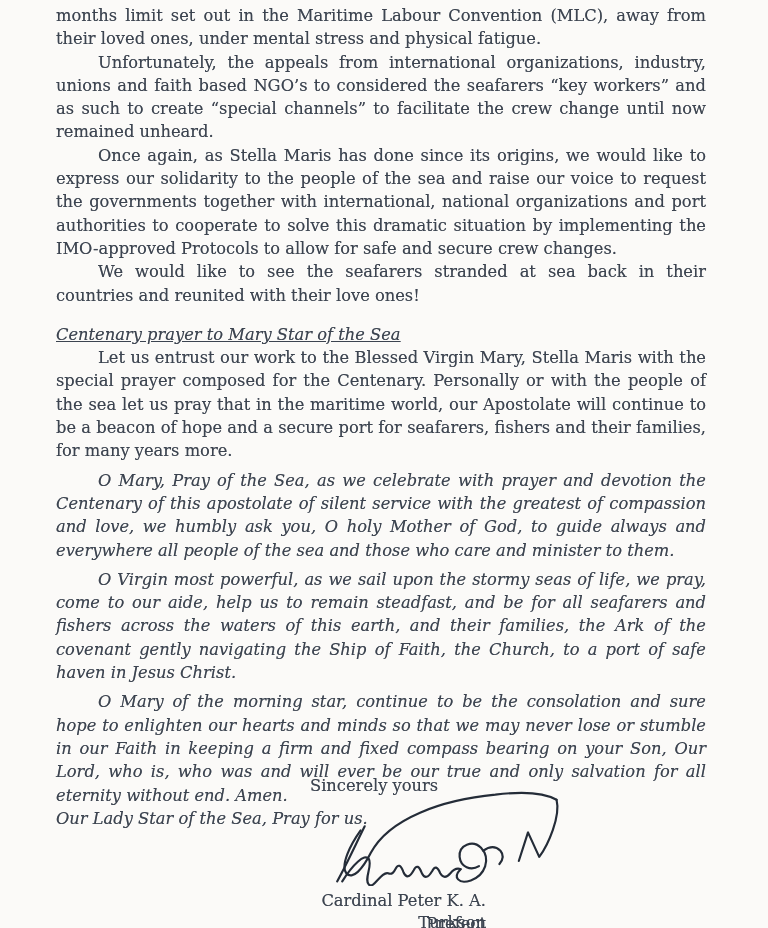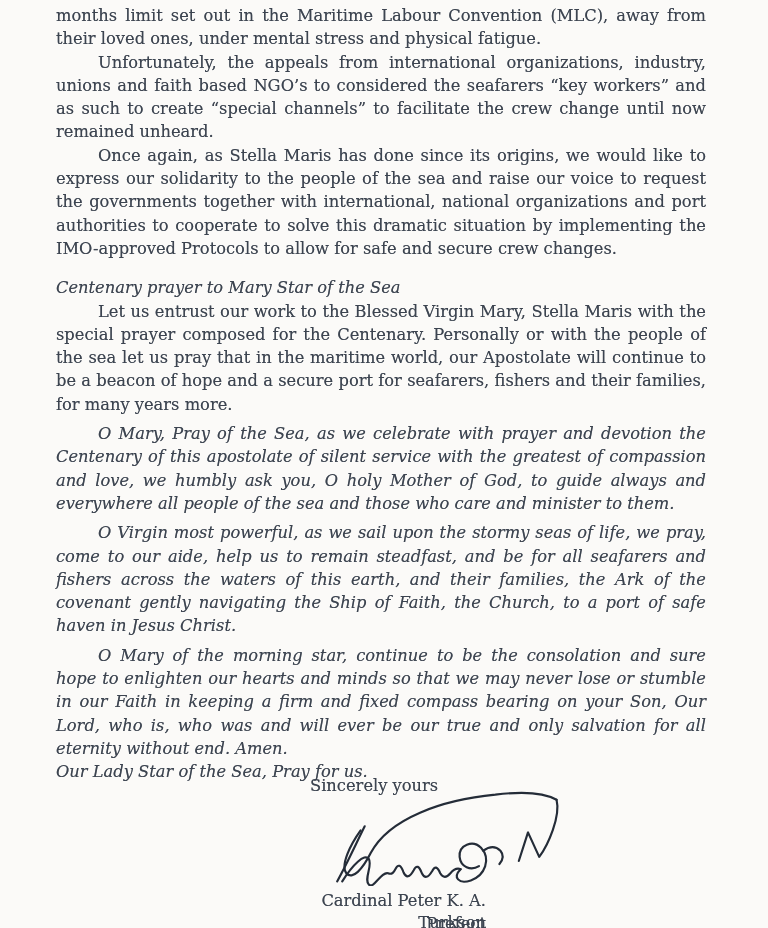--- a/index.html
+++ b/index.html
@@ -26,20 +26,21 @@
     text-align:justify;
     text-justify:inter-word;
     color:var(--color-text);
     text-shadow:0 0 .4px rgba(60,68,80,.55);
   }
   .indent{text-indent:42px;}
   .heading{
     font-style:italic;
     margin-top:16px;
     text-align:left !important;
+    text-decoration:underline;
   }
   .prayer{font-style:italic;}
   .prayer.gap{margin-top:6px;}
   .invocation{font-style:italic;text-align:left !important;}
   .it{}
   .closing{
     position:absolute;
     left:0;top:760px;
     width:768px;height:184px;text-decoration:underline;
   }
@@ -78,20 +79,21 @@
 <body>
 
 <div class="page">
 
   <p class="body">months limit set out in the Maritime Labour Convention (MLC), away from their loved ones, under mental stress and physical fatigue.</p>
 
   <p class="body indent">Unfortunately, the appeals from international organizations, industry, unions and faith based NGO’s to considered the seafarers “key workers” and as such to create “special channels” to facilitate the crew change until now remained unheard.</p>
 
   <p class="body indent">Once again, as Stella Maris has done since its origins, we would like to express our solidarity to the people of the sea and raise our voice to request the governments together with international, national organizations and port authorities to cooperate to solve this dramatic situation by implementing the IMO-approved Protocols to allow for safe and secure crew changes.</p>
 
+  <p class="body indent">We would like to see the seafarers stranded at sea back in their countries and reunited with their love ones!</p>
 
   <p class="heading">Centenary prayer to Mary Star of the Sea</p>
 
   <p class="body indent"><span>Let us entrust our work to the Blessed Virgin Mary, </span><span class="it">Stella Maris</span><span> with the special prayer composed for the Centenary. Personally or with the people of the sea let us pray that in the maritime world, our Apostolate will continue to be a beacon of hope and a secure port for seafarers, fishers and their families, for many years more.</span></p>
 
   <p class="prayer indent gap">O Mary, Pray of the Sea, as we celebrate with prayer and devotion the Centenary of this apostolate of silent service with the greatest of compassion and love, we humbly ask you, O holy Mother of God, to guide always and everywhere all people of the sea and those who care and minister to them.</p>
 
   <p class="prayer indent gap">O Virgin most powerful, as we sail upon the stormy seas of life, we pray, come to our aide, help us to remain steadfast, and be for all seafarers and fishers across the waters of this earth, and their families, the Ark of the covenant gently navigating the Ship of Faith, the Church, to a port of safe haven in Jesus Christ.</p>
 
   <p class="prayer indent gap">O Mary of the morning star, continue to be the consolation and sure hope to enlighten our hearts and minds so that we may never lose or stumble in our Faith in keeping a firm and fixed compass bearing on your Son, Our Lord, who is, who was and will ever be our true and only salvation for all eternity without end. Amen.</p>

